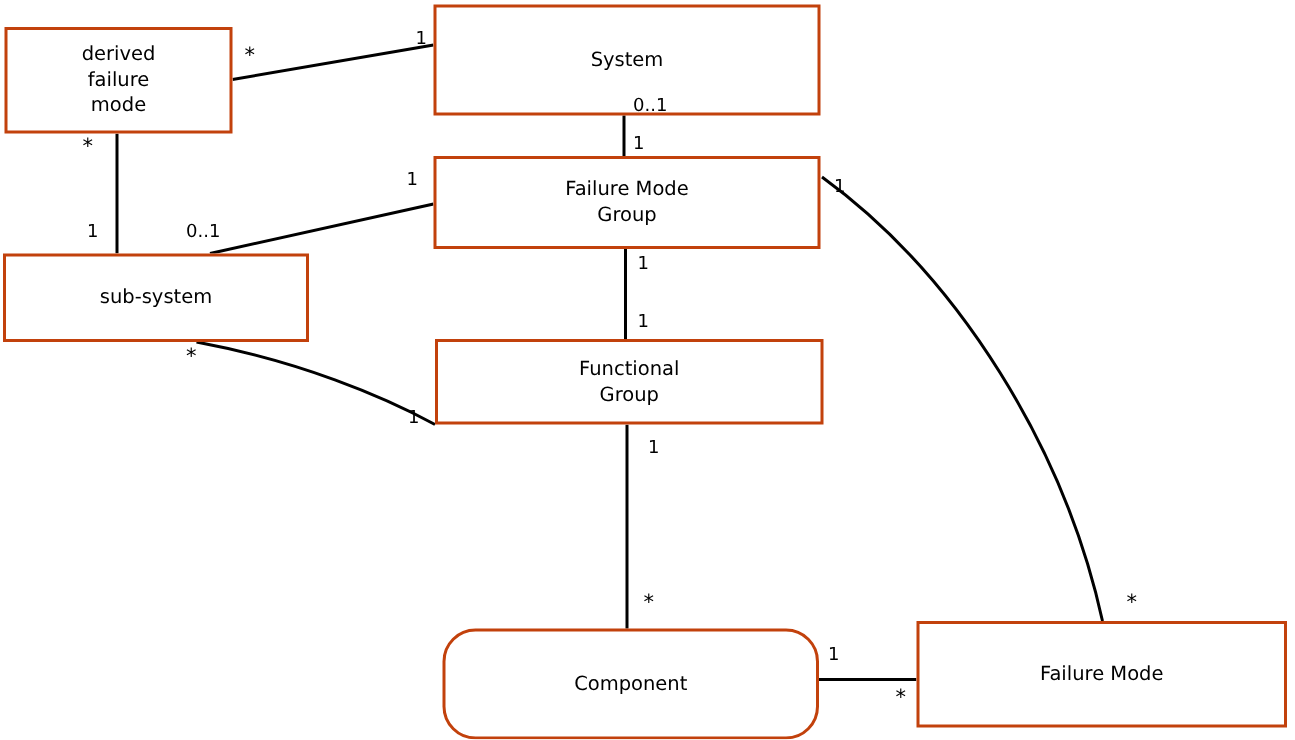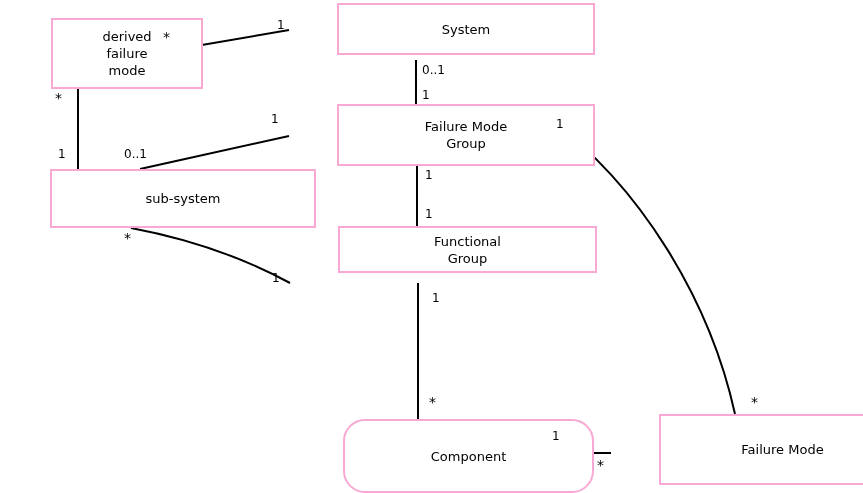--- a/index.html
+++ b/index.html
@@ -22,26 +22,25 @@
     position: absolute;
     left: 0;
     top: 0;
     width: 863px;
     height: 493px;
   }
   .uml-box {
     position: absolute;
     box-sizing: border-box;
     background: #ffffff;
-    border: 2px solid #f9a8d4;
+    border: 2px solid #c2410c;
     display: flex;
     align-items: center;
     justify-content: center;
     z-index: 3;
-    margin-left: 48px;
   }
   .uml-box-label {
     font-family: "DejaVu Sans", sans-serif;
     font-size: 13px;
     line-height: 17px;
     color: #000000;
     text-align: center;
     white-space: pre-line;
     padding: 0 6px;
   }
@@ -75,31 +74,31 @@
       <path d="M 546 453 L 611 453" fill="none" stroke="#000000" stroke-width="2" stroke-linecap="butt"></path>
       <path d="M 548 118 C 640 185 710 300 735 414" fill="none" stroke="#000000" stroke-width="2" stroke-linecap="butt"></path>
     </svg>
 
   <div id="boxes-layer">
       <div class="uml-box" style="left: 3px; top: 18px; width: 152px; height: 71px;">
         <div class="uml-box-label">derived
 failure
 mode</div>
       </div>
-      <div class="uml-box" style="left: 289px; top: 3px; width: 258px; height: 52px;">
+      <div class="uml-box" style="left: 289px; top: 3px; width: 258px; height: 74px;">
         <div class="uml-box-label">System</div>
       </div>
       <div class="uml-box" style="left: 289px; top: 104px; width: 258px; height: 62px;">
         <div class="uml-box-label">Failure Mode
 Group</div>
       </div>
-      <div class="uml-box" style="left: 2px; top: 169px; width: 266px; height: 59px;">
+      <div class="uml-box" style="left: 2px; top: 169px; width: 204px; height: 59px;">
         <div class="uml-box-label">sub-system</div>
       </div>
-      <div class="uml-box" style="left: 290px; top: 226px; width: 259px; height: 47px;">
+      <div class="uml-box" style="left: 290px; top: 226px; width: 259px; height: 57px;">
         <div class="uml-box-label">Functional
 Group</div>
       </div>
       <div class="uml-box" style="left: 295px; top: 419px; width: 251px; height: 74px; border-radius: 22px;">
         <div class="uml-box-label">Component</div>
       </div>
       <div class="uml-box" style="left: 611px; top: 414px; width: 247px; height: 71px;">
         <div class="uml-box-label">Failure Mode</div>
       </div>
     </div>

